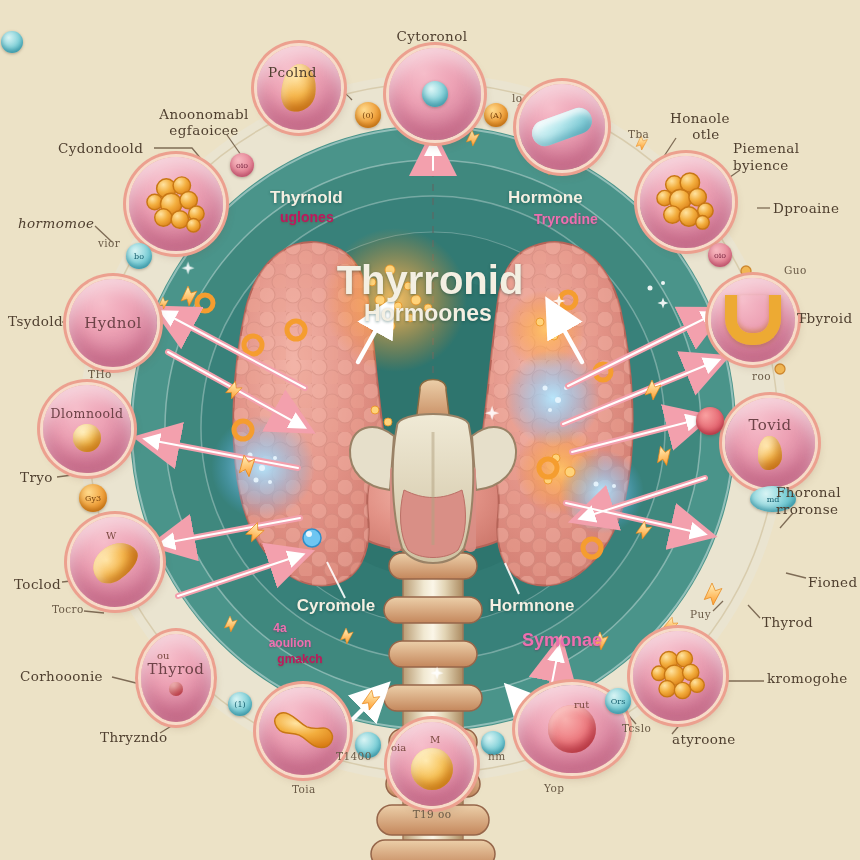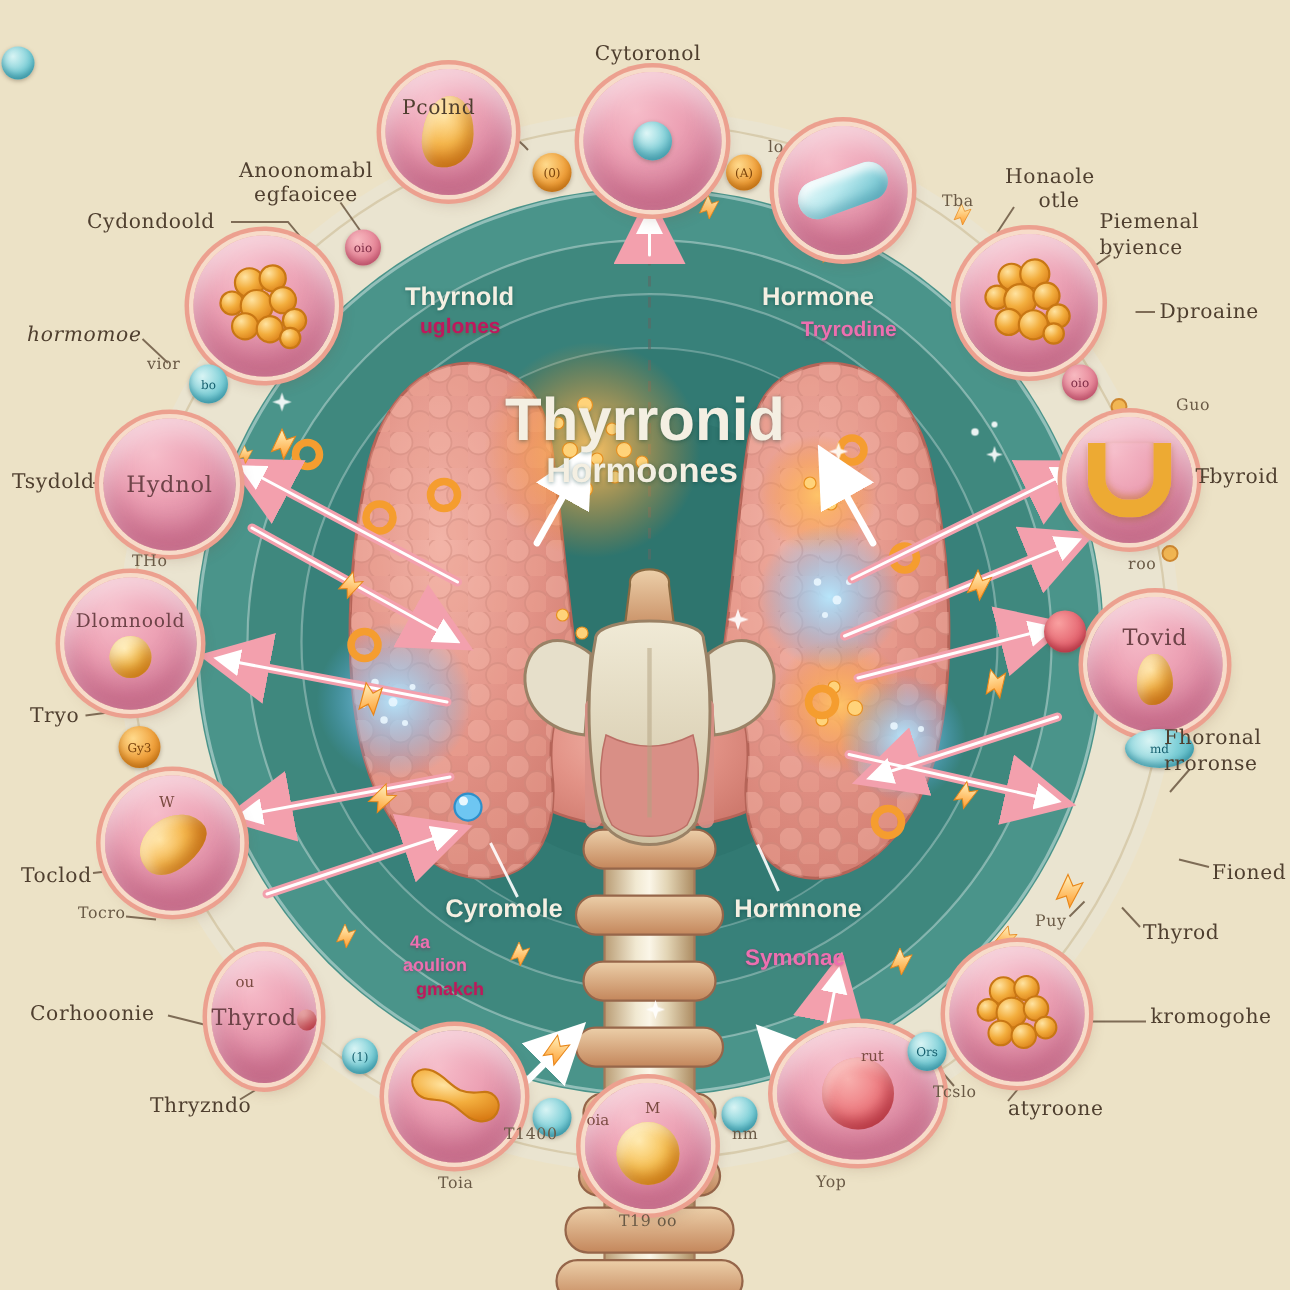--- a/index.html
+++ b/index.html
@@ -366,21 +366,21 @@
   <span class="btext">Tovid</span>
   <div class="teardrop" style="width:24px;height:34px;margin-top:2px;"></div>
 </div>
 
 <div class="bubble" style="left:70px;top:517px;width:90px;height:90px;">
   <span class="mark" style="left:36px;top:13px;">W</span>
   <div class="teardrop" style="width:48px;height:34px;transform:rotate(-35deg);"></div>
 </div>
 
 
-<div class="bubble" style="left:141px;top:634px;width:70px;height:88px;flex-direction:row;">
+<div class="bubble" style="left:141px;top:634px;width:70px;height:88px;flex-direction:column;">
   <span class="mark" style="left:16px;top:16px;">ou</span>
   <span class="btext">Thyrod</span>
   <div class="redsphere" style="width:14px;height:14px;margin-top:4px;"></div>
 </div>
 
 <div class="bubble" style="left:633px;top:631px;width:90px;height:90px;">
   <svg width="66" height="58" viewBox="0 0 72 64">
     <g stroke="#c87714" stroke-width="1.5" fill="url(#goldg)">
       <circle cx="26" cy="15" r="10"></circle>
           <circle cx="43" cy="13" r="9"></circle>
@@ -485,15 +485,15 @@
 <span class="ctext yellowt" style="left:280px;top:209px;font-size:14px;">uglones</span>
 <span class="ctext white" style="left:508px;top:188px;font-size:17px;">Hormone</span>
 <span class="ctext pinkt" style="left:506px;top:211px;font-size:14px;margin-left:28px;">Tryrodine</span>
 <span class="ctext white cen" style="left:430px;top:258px;font-size:40px;">Thyrronid</span>
 <span class="ctext white cen" style="left:428px;top:300px;font-size:23px;">Hormoones</span>
 <span class="ctext white cen" style="left:336px;top:596px;font-size:17px;">Cyromole</span>
 <span class="ctext white cen" style="left:532px;top:596px;font-size:17px;">Hormnone</span>
 <span class="ctext pinkt cen" style="left:280px;top:621px;font-size:12px;">4a</span>
 <span class="ctext pinkt cen" style="left:290px;top:636px;font-size:12px;">aoulion</span>
 <span class="ctext yellowt cen" style="left:300px;top:652px;font-size:12px;">gmakch</span>
-<span class="ctext pinkt cen" style="left:530px;top:630px;font-size:15px;">Symonae</span>
+<span class="ctext pinkt cen" style="left:562px;top:630px;font-size:18px;">Symonae</span>
 
 </div>
 
 </body></html>

